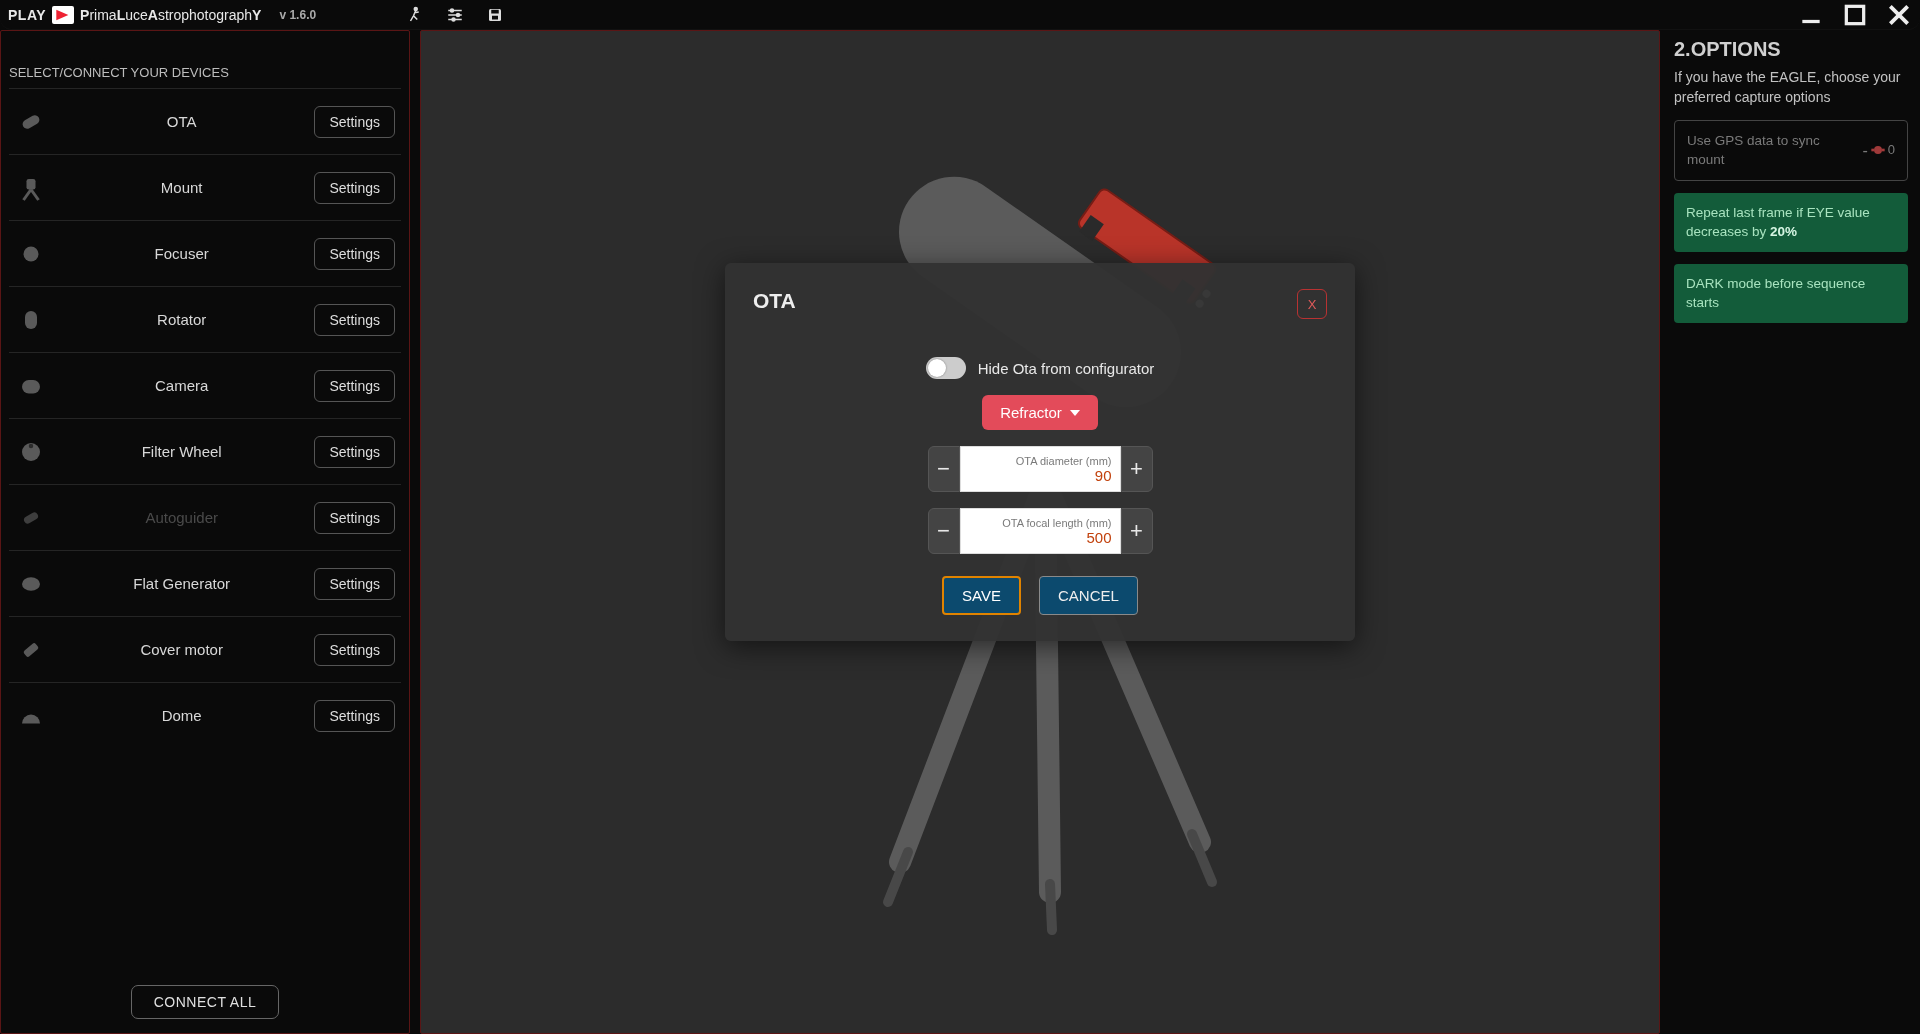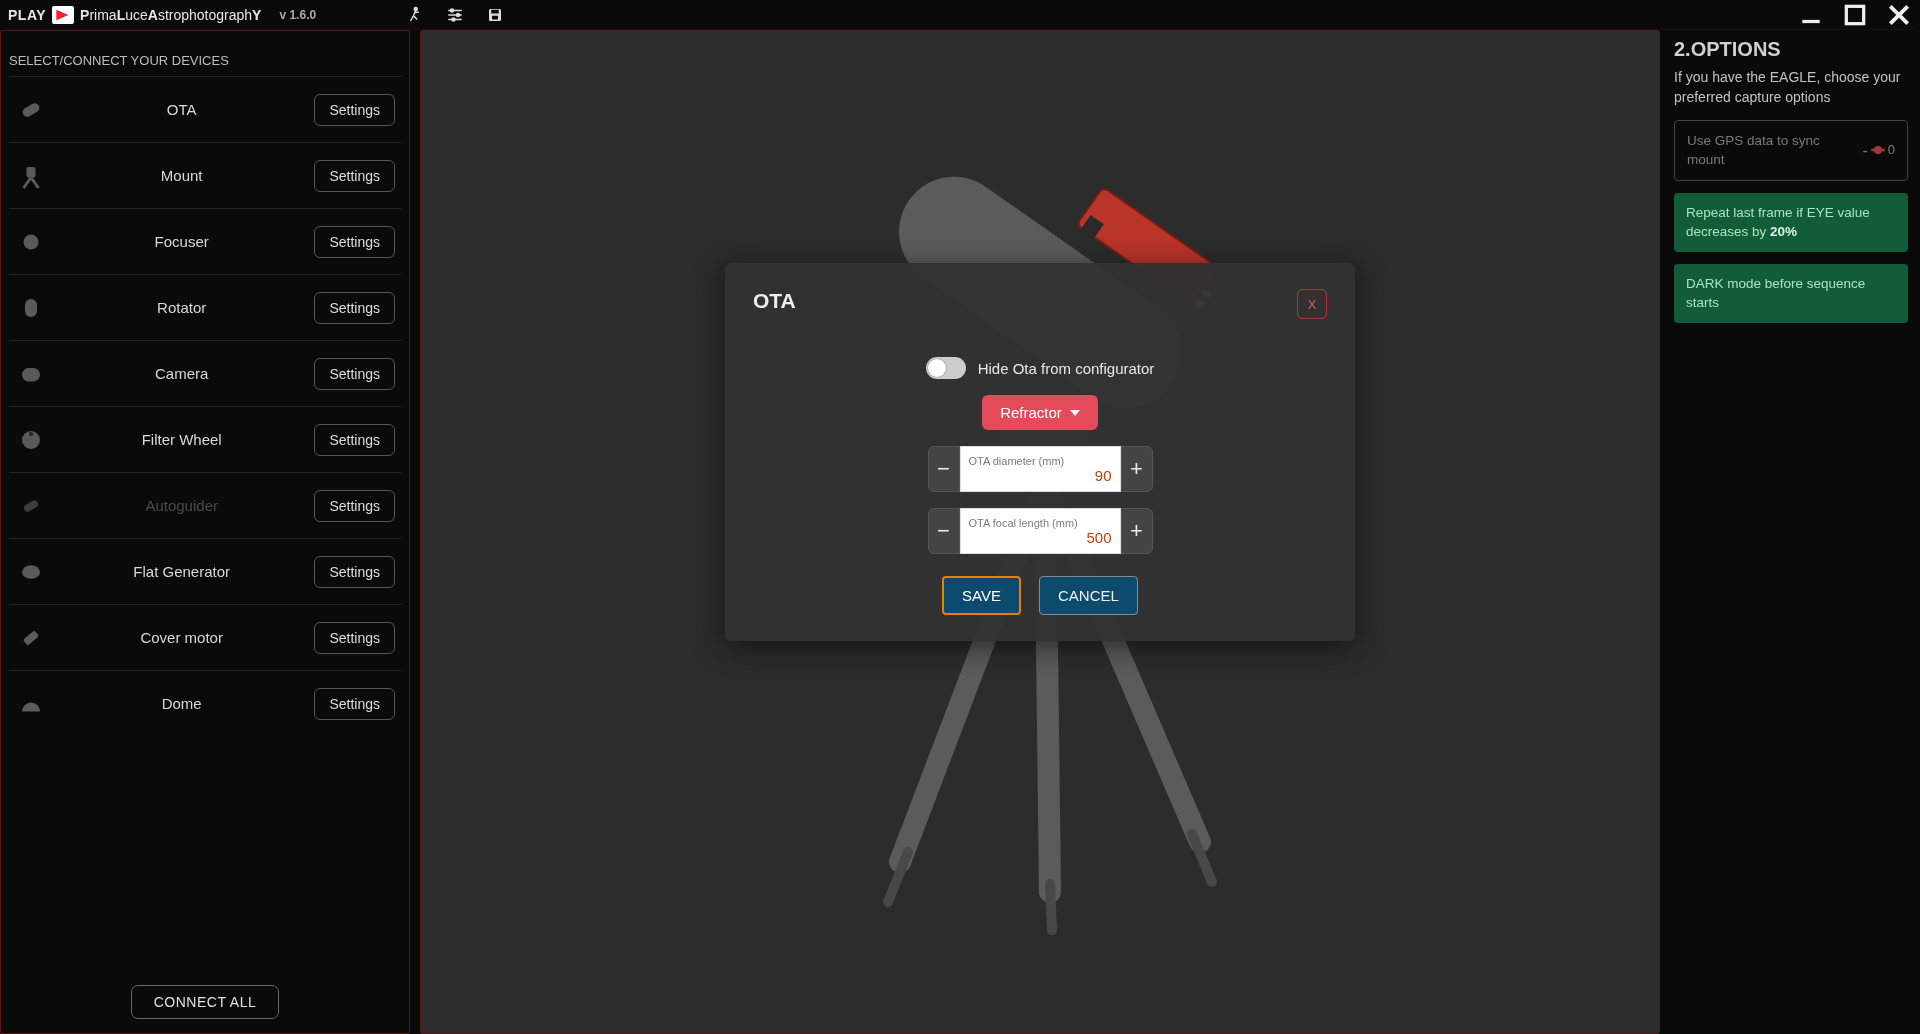--- a/index.html
+++ b/index.html
@@ -43,21 +43,21 @@
 
 
 .left {
   width: 410px;
   border: 1px solid #5a1515;
   border-radius: 2px;
   padding: 10px 8px 14px 8px;
   display: flex; flex-direction: column;
 }
 .left-h1 { font-size: 22px; font-weight: 600; color: #d0d0d0; letter-spacing: 0.5px; }
-.left-sub { font-size: 13px; color: #bdbdbd; margin-top: 12px; }
+.left-sub { font-size: 13px; color: #bdbdbd; margin-top: 24px; }
 .dev-list { margin-top: 8px; flex: 1; overflow: hidden; }
 .dev {
   height: 66px;
   display: flex; align-items: center;
   border-top: 1px solid #252525;
   padding: 0 6px 0 4px;
   gap: 8px;
 }
 .dev:first-child { border-top: 1px solid #252525; }
 .dev-icon { width: 36px; height: 36px; color: #5a5a5a; display: flex; align-items: center; justify-content: center; }
@@ -126,21 +126,21 @@
 .stepper {
   display: flex; width: 225px; height: 46px;
 }
 .step-btn {
   width: 32px; background: #444; border: 1px solid #555; color: #e8e8e8;
   display: flex; align-items: center; justify-content: center; font-size: 22px; cursor: pointer;
 }
 .step-btn.minus { border-radius: 6px 0 0 6px; }
 .step-btn.plus  { border-radius: 0 6px 6px 0; }
 .step-field { flex: 1; background: #fff; border: 1px solid #ddd; padding: 4px 8px; display: flex; flex-direction: column; justify-content: center; }
-.step-label { font-size: 11px; color: #7a7a7a; }
+.step-label { font-size: 11px; color: #7a7a7a; text-align: right; }
 .step-input { border: none; outline: none; font-size: 15px; color: #c2410c; width: 100%; background: transparent; text-align: right; }
 .dlg-actions { display: flex; gap: 18px; margin-top: 6px; }
 .btn-save { background: #0c4a6e; color: #fff; border: 2px solid #e08300; border-radius: 4px; padding: 9px 18px; font-size: 15px; cursor: pointer; }
 .btn-cancel { background: #0c4a6e; color: #eee; border: 1px solid #8a8a8a; border-radius: 4px; padding: 9px 18px; font-size: 15px; cursor: pointer; }
 
 
 .right {
   width: 250px;
   display: flex; flex-direction: column;
   padding-right: 6px;

